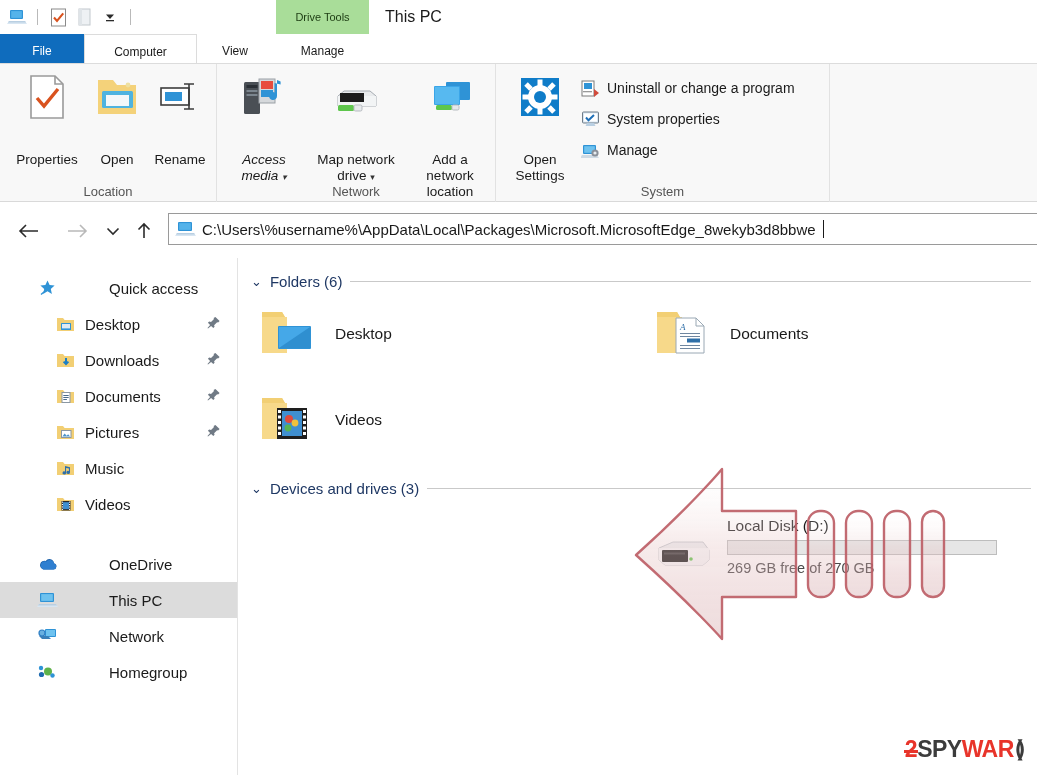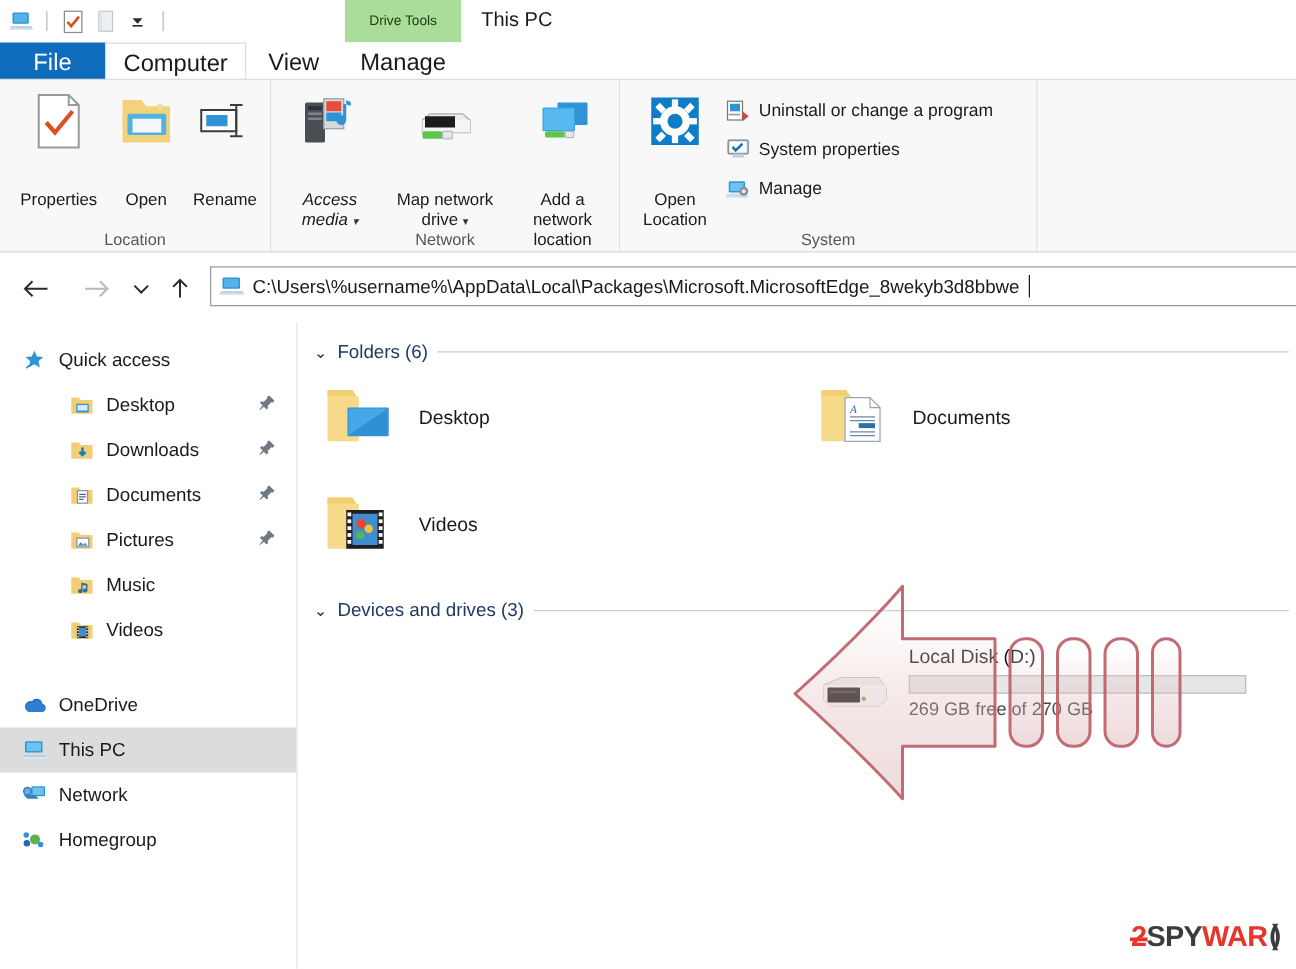--- a/index.html
+++ b/index.html
@@ -36,21 +36,21 @@
   }
 
   
   .tabstrip {
     position:absolute; left:0; top:34px; width:1037px; height:30px;
     background:#ffffff;
   }
   .tab {
     position:absolute; top:0; height:34px;
     display:flex; align-items:center; justify-content:center;
-    font-size:19px; color:#1a1a1a;
+    font-size:12px; color:#1a1a1a;
     cursor:default;
   }
   .tab-file {
     left:0; width:84px; background:#0f6cbd; color:#ffffff;
   }
   .tab-computer {
     left:84px; width:113px; background:#ffffff;
     border-left:1px solid #dcdcdc; border-right:1px solid #dcdcdc;
     border-top:1px solid #dcdcdc;
   }
@@ -118,21 +118,21 @@
     border-right:1px solid #e3e3e3;
   }
   .navitem {
     position:relative; height:36px;
     display:flex; align-items:center;
     font-size:15px; color:#1a1a1a;
   }
   .navitem .ico { width:22px; height:22px; display:flex; align-items:center; justify-content:center; flex:0 0 22px; }
   .navitem .lbl { margin-left:9px; white-space:nowrap; }
   .navitem .pin { position:absolute; right:16px; top:50%; transform:translateY(-50%); }
-  .lvl0 { padding-left:16px; }
+  .lvl0 { padding-left:36px;gap:42px; }
   .lvl1 { padding-left:54px; }
   .navitem.selected { background:#dcdcdc; }
 
   
   .content {
     position:absolute; left:239px; top:258px; width:798px; height:517px;
     background:#ffffff;
     overflow:hidden;
   }
   .grouphdr {
@@ -339,21 +339,21 @@
             <rect x="18.5" y="31.5" width="5" height="7"></rect>
             <rect x="3.5" y="18.5" width="7" height="5"></rect>
             <rect x="31.5" y="18.5" width="7" height="5"></rect>
             <rect x="7" y="7" width="5" height="7" transform="rotate(-45 9.5 10.5)"></rect>
             <rect x="30" y="30" width="5" height="7" transform="rotate(-45 32.5 33.5)"></rect>
             <rect x="30" y="7" width="5" height="7" transform="rotate(45 32.5 10.5)"></rect>
             <rect x="7" y="30" width="5" height="7" transform="rotate(45 9.5 33.5)"></rect>
           </g>
         </svg>
       </span>
-      <span>Open Location</span>
+      <span>Open Settings</span>
     </div>
 
     <div class="rbtn-small" style="left:84px; top:14px;">
       <span class="glyph">
         <svg width="19" height="19" viewBox="0 0 19 19">
           <rect x="1" y="2" width="12" height="15" fill="#ffffff" stroke="#7a7a7a"></rect>
           <rect x="3" y="4" width="8" height="6" fill="#2f93d6"></rect>
           <path d="M13 10l5 4-5 4z" fill="#d04b3c"></path>
           <rect x="2" y="12" width="9" height="1.3" fill="#9a9a9a"></rect>
         </svg>

